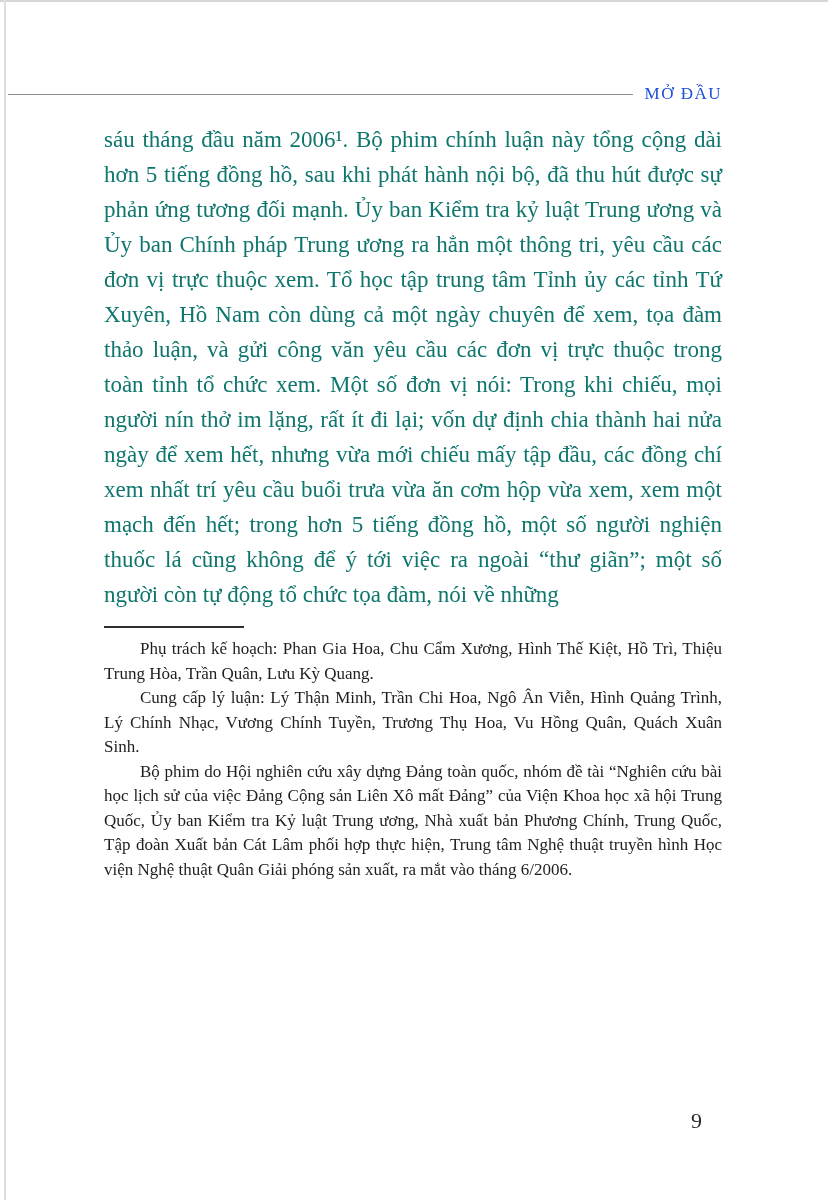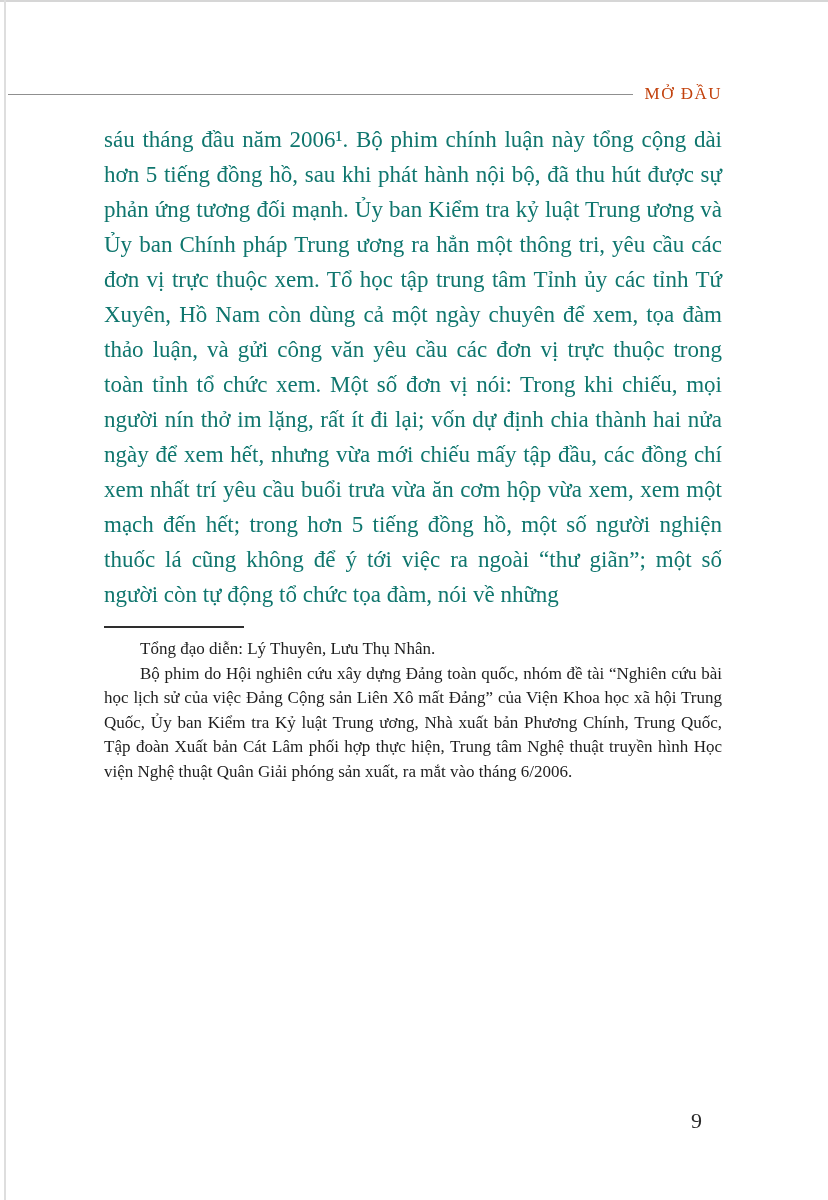--- a/index.html
+++ b/index.html
@@ -38,21 +38,21 @@
   }
   .header-rule {
     flex: 1;
     height: 1px;
     background: #8f8f8f;
     margin-right: 12px;
   }
   .header-title {
     font-size: 17px;
     letter-spacing: 1.5px;
-    color: #c2410c;
+    color: #1d4ed8;
     white-space: nowrap;
   }
   .body-text {
     position: absolute;
     top: 122px;
     left: 104px;
     width: 618px;
     font-size: 23px;
     line-height: 35px;
     text-align: justify;
@@ -99,19 +99,20 @@
   <div class="header">
     <div class="header-rule"></div>
     <span class="header-title">MỞ ĐẦU</span>
   </div>
 
   <div class="body-text">sáu tháng đầu năm 2006¹. Bộ phim chính luận này tổng cộng dài hơn 5 tiếng đồng hồ, sau khi phát hành nội bộ, đã thu hút được sự phản ứng tương đối mạnh. Ủy ban Kiểm tra kỷ luật Trung ương và Ủy ban Chính pháp Trung ương ra hẳn một thông tri, yêu cầu các đơn vị trực thuộc xem. Tổ học tập trung tâm Tỉnh ủy các tỉnh Tứ Xuyên, Hồ Nam còn dùng cả một ngày chuyên để xem, tọa đàm thảo luận, và gửi công văn yêu cầu các đơn vị trực thuộc trong toàn tỉnh tổ chức xem. Một số đơn vị nói: Trong khi chiếu, mọi người nín thở im lặng, rất ít đi lại; vốn dự định chia thành hai nửa ngày để xem hết, nhưng vừa mới chiếu mấy tập đầu, các đồng chí xem nhất trí yêu cầu buổi trưa vừa ăn cơm hộp vừa xem, xem một mạch đến hết; trong hơn 5 tiếng đồng hồ, một số người nghiện thuốc lá cũng không để ý tới việc ra ngoài “thư giãn”; một số người còn tự động tổ chức tọa đàm, nói về những</div>
 
   <div class="footnote-sep"></div>
 
   <div class="footnotes">
-    <p>Tổng đạo diễn: Lý Thuyên, Lưu Thụ Nhân.</p>
+    <p>Phụ trách kế hoạch: Phan Gia Hoa, Chu Cẩm Xương, Hình Thế Kiệt, Hồ Trì, Thiệu Trung Hòa, Trần Quân, Lưu Kỳ Quang.</p>
+    <p>Cung cấp lý luận: Lý Thận Minh, Trần Chi Hoa, Ngô Ân Viễn, Hình Quảng Trình, Lý Chính Nhạc, Vương Chính Tuyền, Trương Thụ Hoa, Vu Hồng Quân, Quách Xuân Sinh.</p>
     <p>Bộ phim do Hội nghiên cứu xây dựng Đảng toàn quốc, nhóm đề tài “Nghiên cứu bài học lịch sử của việc Đảng Cộng sản Liên Xô mất Đảng” của Viện Khoa học xã hội Trung Quốc, Ủy ban Kiểm tra Kỷ luật Trung ương, Nhà xuất bản Phương Chính, Trung Quốc, Tập đoàn Xuất bản Cát Lâm phối hợp thực hiện, Trung tâm Nghệ thuật truyền hình Học viện Nghệ thuật Quân Giải phóng sản xuất, ra mắt vào tháng 6/2006.</p>
   </div>
 
   <div class="page-number">9</div>
 
 </div>
 
 </body></html>

